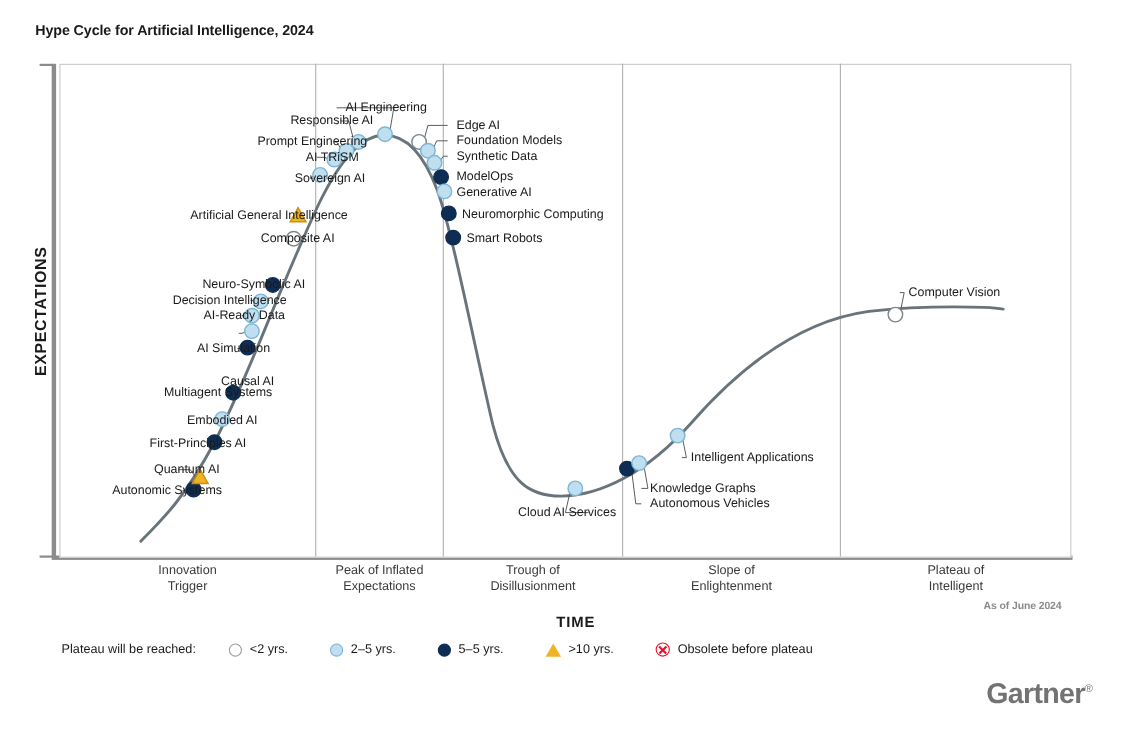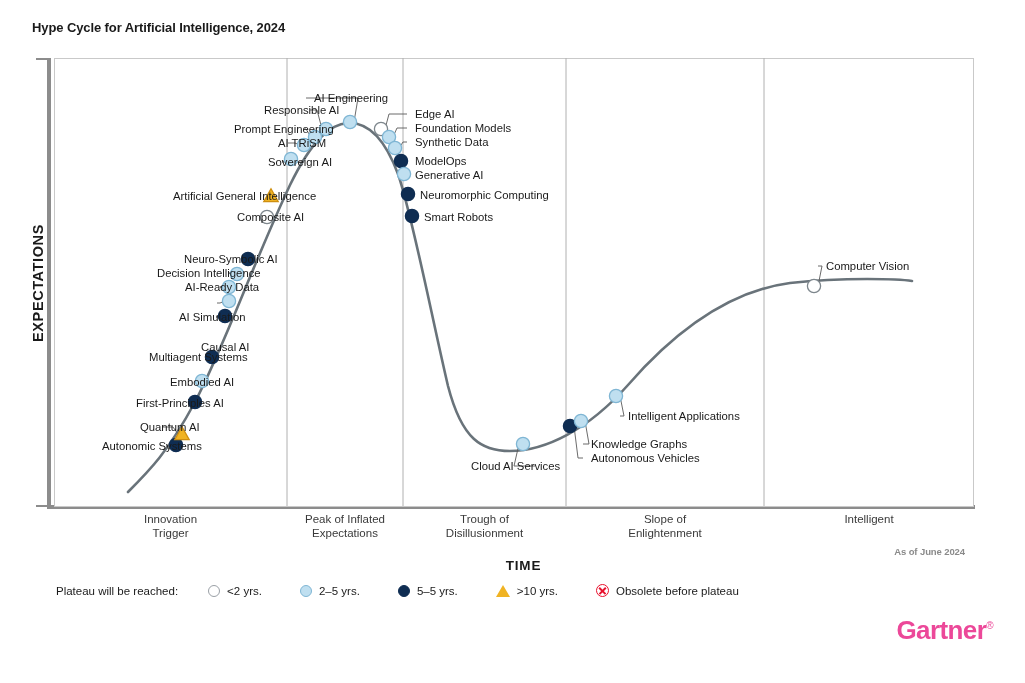--- a/index.html
+++ b/index.html
@@ -189,20 +189,21 @@
     </div>
     <div class="phase-label" style="left: 403px; width: 163px;">
       <div>Trough of</div>
       <div>Disillusionment</div>
     </div>
     <div class="phase-label" style="left: 566px; width: 198px;">
       <div>Slope of</div>
       <div>Enlightenment</div>
     </div>
     <div class="phase-label" style="left: 764px; width: 210px;">
+      <div>Plateau of</div>
       <div>Intelligent</div>
     </div>
   </div>
 
 <div id="legend">
   <span class="legend-title">Plateau will be reached:</span>
 <span class="legend-item">
       <span class="sw-circle" style="background: rgb(255, 255, 255); border: 1.4px solid rgb(154, 160, 166);"></span>
       <span class="lg-text">&lt;2 yrs.</span>
     </span>
@@ -217,13 +218,13 @@
     <span class="legend-item">
       <span class="sw-tri" style="border-bottom-color: rgb(240, 179, 35);"></span>
       <span class="lg-text">&gt;10 yrs.</span>
     </span>
     <span class="legend-item">
       <span class="sw-obs"></span>
       <span class="lg-text">Obsolete before plateau</span>
     </span>
   </div>
 
-<div id="gartner" style="color: #ec4899;"><span>Gartner</span><sup>®</sup></div>
+<div id="gartner" style="color: #737373;"><span>Gartner</span><sup>®</sup></div>
 
 </body></html>

